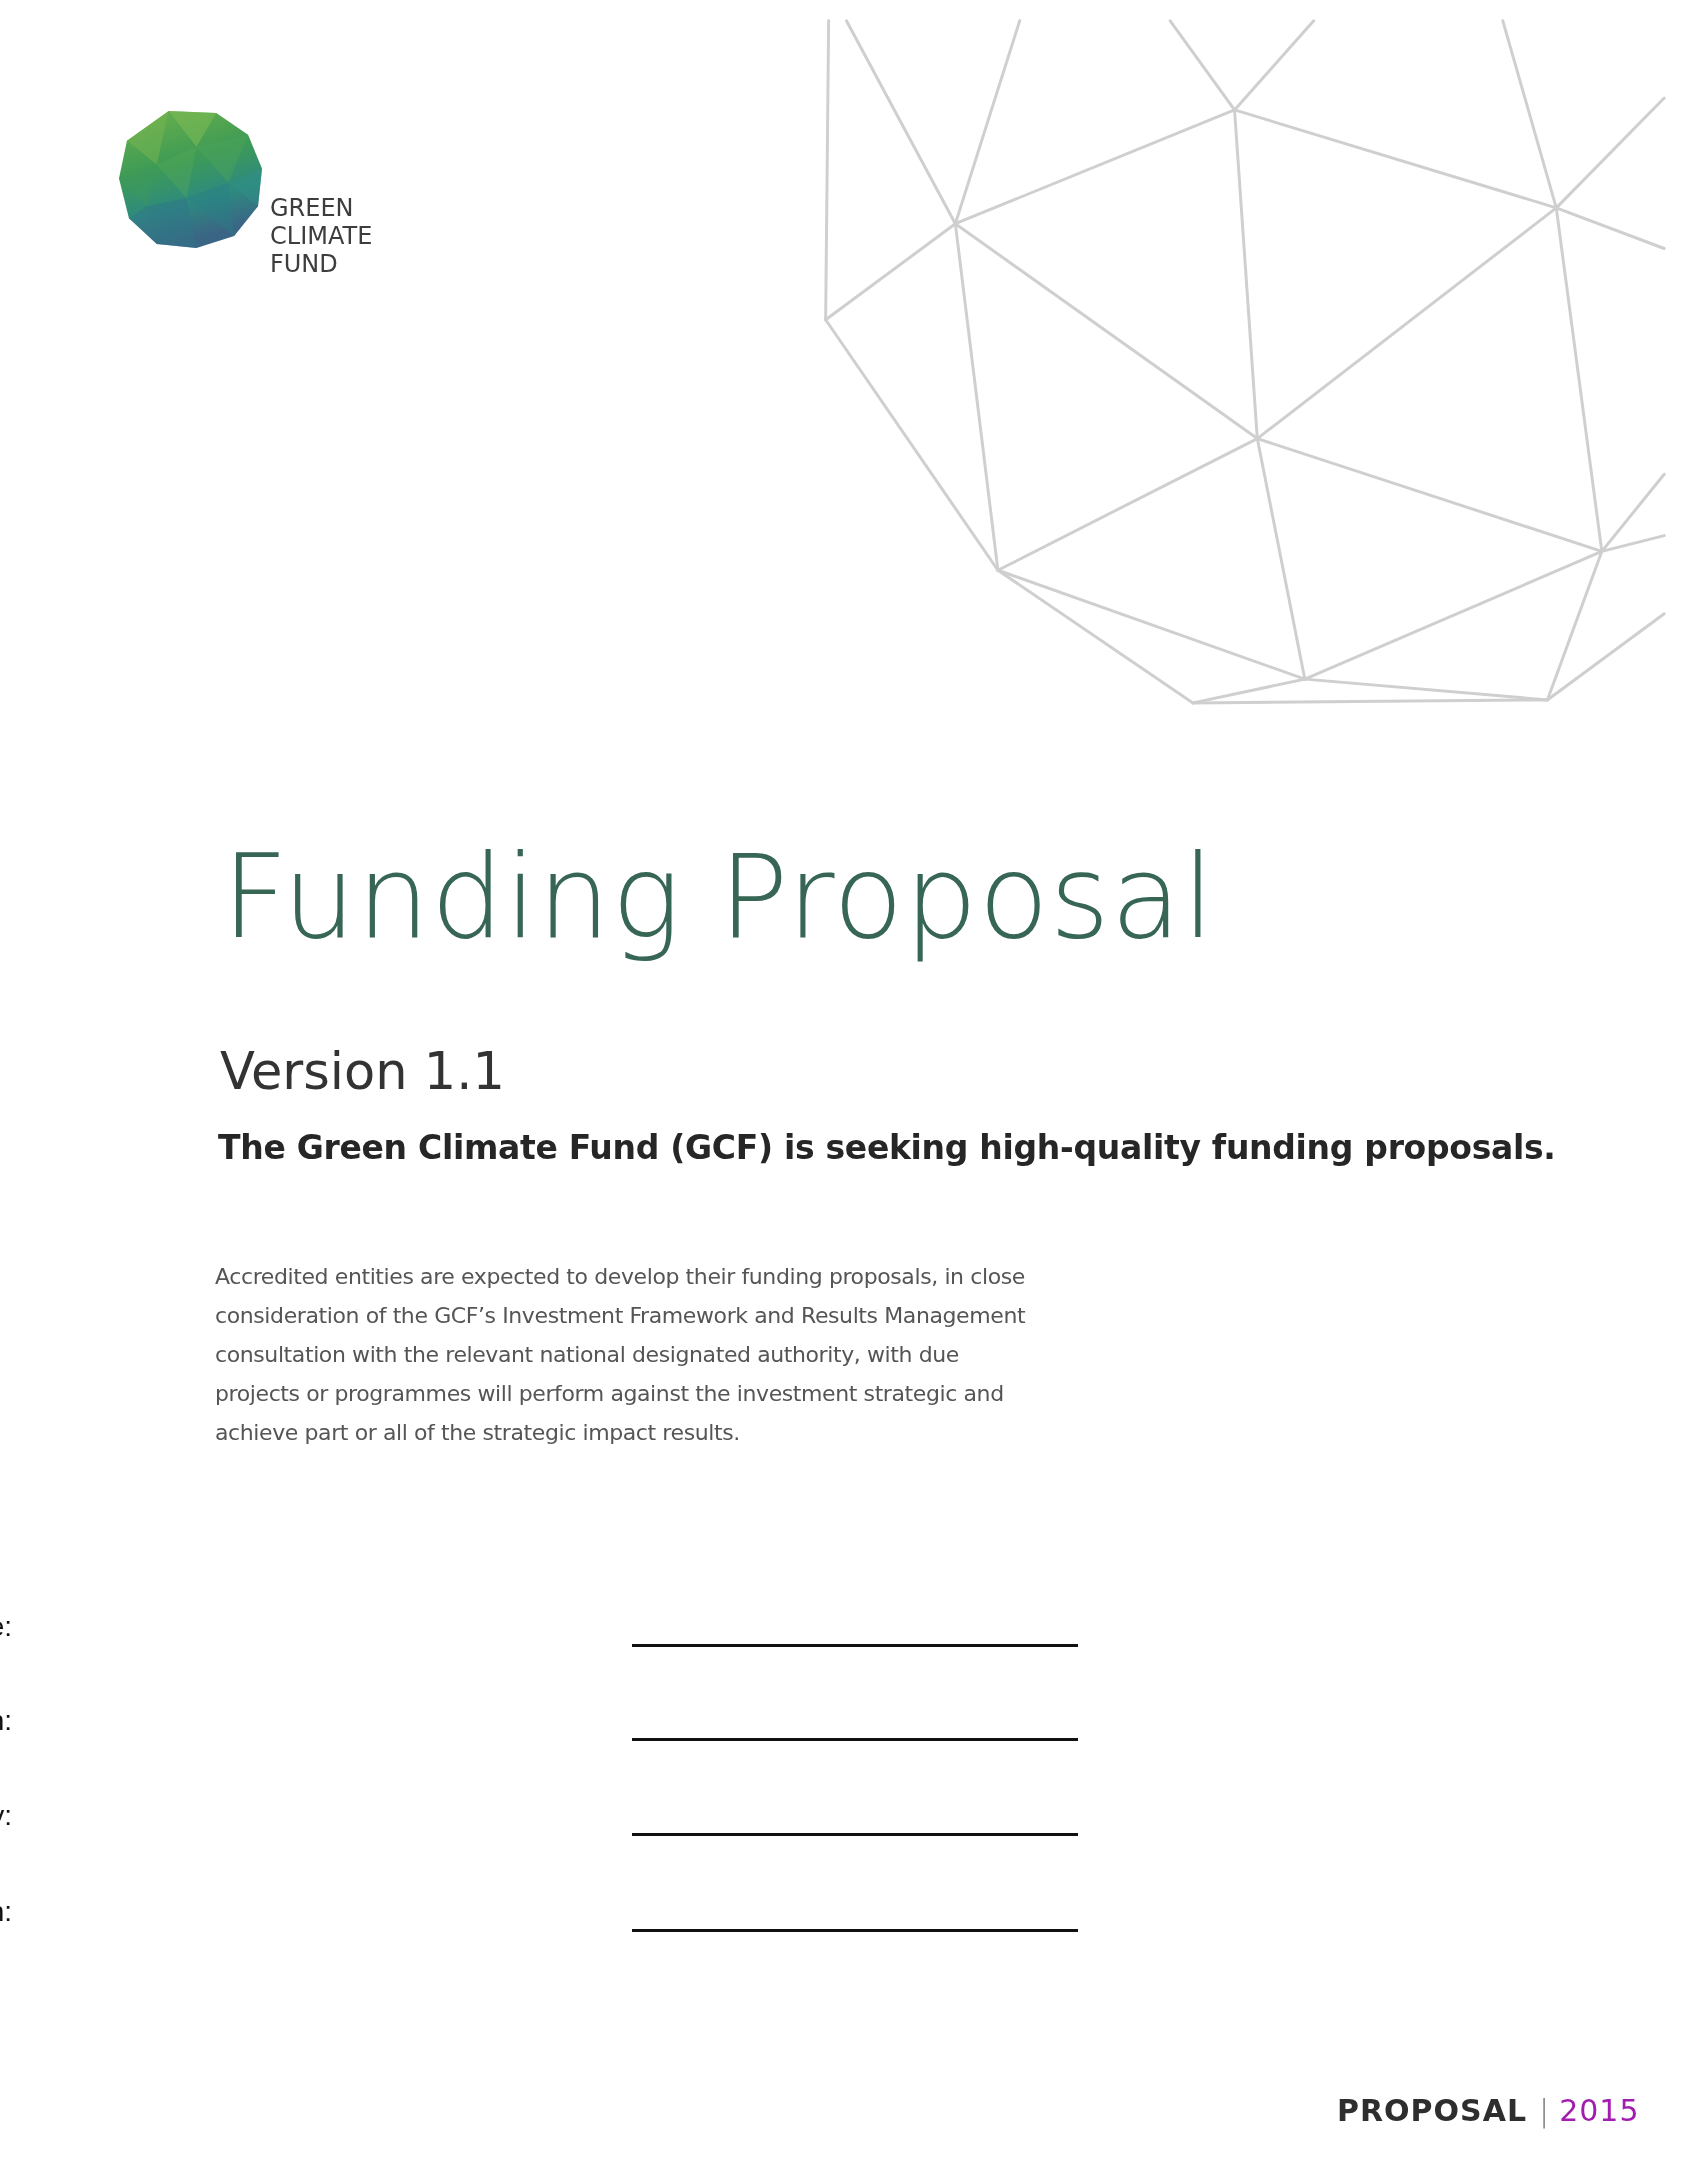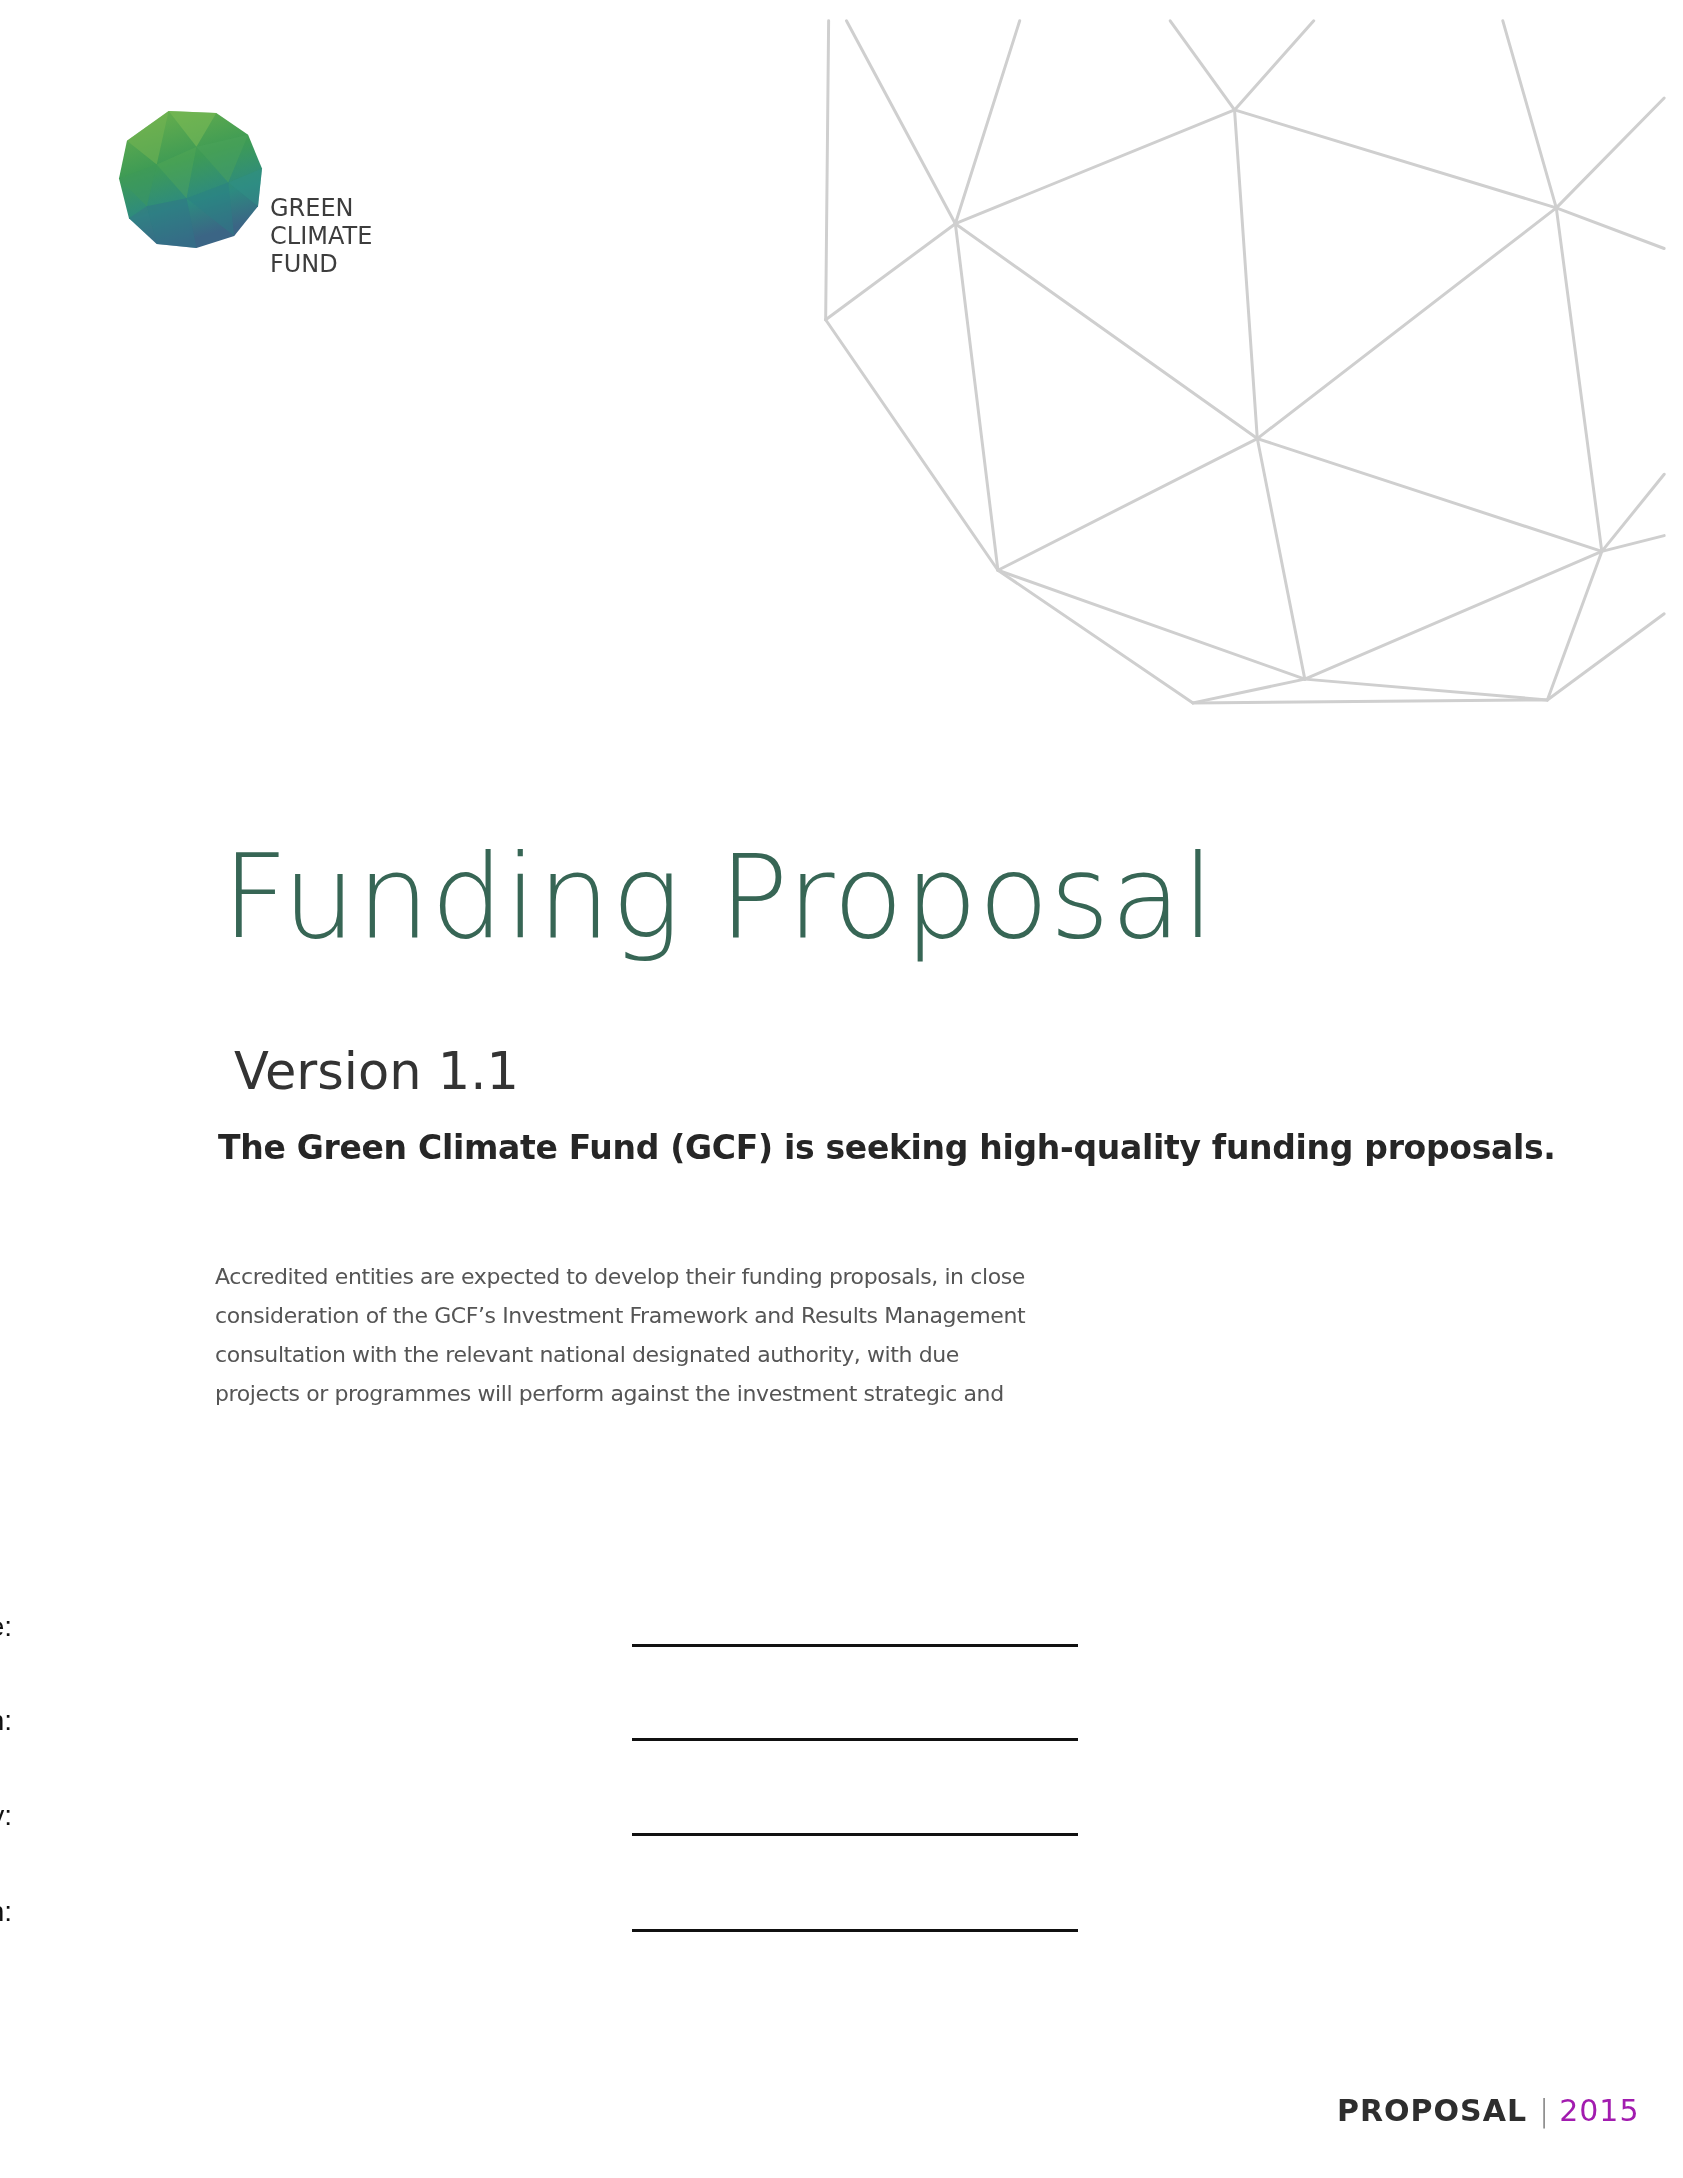--- a/index.html
+++ b/index.html
@@ -4,21 +4,21 @@
 <style>
   html, body { margin: 0; padding: 0; background: #ffffff; }
   body { width: 1683px; height: 2178px; position: relative; overflow: hidden; font-family: "DejaVu Sans", sans-serif; }
   .abs { position: absolute; }
   #geo { position: absolute; left: 0; top: 0; width: 1683px; height: 891px; }
   #geo line { stroke: #cfcfcf; stroke-width: 3; stroke-linecap: round; }
   .logo-mark { left: 117px; top: 107px; width: 147px; height: 143px; }
   .logo-text { left: 270px; top: 194px; font-family: "DejaVu Sans", sans-serif; font-size: 24px; line-height: 28px; color: #3d3d3d; letter-spacing: 0px; font-weight: 500; }
   .logo-text div { white-space: nowrap; }
   .title { left: 222px; top: 828px; font-family: "DejaVu Sans", sans-serif; font-weight: 300; font-size: 115px; line-height: 139px; color: #376655; letter-spacing: 1px; white-space: nowrap; }
-  .version { left: 234px; top: 1040px; font-family: "DejaVu Sans", sans-serif; font-size: 51px; line-height: 63px; color: #333333; white-space: nowrap; }
+  .version { left: 220px; top: 1040px; font-family: "DejaVu Sans", sans-serif; font-size: 51px; line-height: 63px; color: #333333; white-space: nowrap; }
   .lead { left: 218px; top: 1128px; font-family: "DejaVu Sans", sans-serif; font-weight: bold; font-size: 33px; line-height: 40px; color: #262626; white-space: nowrap; letter-spacing: -0.3px; }
   .body-text { left: 215px; top: 1257px; width: 1010px; font-family: "DejaVu Sans", sans-serif; font-size: 22px; line-height: 39px; color: #555555; }
   .body-text div { white-space: nowrap; letter-spacing: -0.4px; }
   .form { left: 0; top: 0; }
   .form-row { position: absolute; left: 0; width: 1089px; height: 40px; }
   .form-label { position: absolute; right: 1077px; width: 396px; text-align: right; font-family: "Liberation Sans", sans-serif; font-size: 28px; line-height: 34px; color: #111111; white-space: nowrap; }
   .form-field { position: absolute; left: 632px; width: 446px; height: 30px; border: none; border-bottom: 3px solid #111111; background: transparent; outline: none; font-family: "Liberation Sans", sans-serif; font-size: 26px; padding: 0; }
   .footer { left: 1337px; top: 2091px; font-family: "DejaVu Sans", sans-serif; font-size: 30px; line-height: 40px; color: #3a3a3a; white-space: nowrap; }
   .footer .footer-strong { font-weight: bold; letter-spacing: 1px; color: #2e2e2e; text-align: right; }
   .footer .footer-sep { color: #777777; margin: 0 10px 0 12px; font-weight: 300; }
@@ -92,20 +92,21 @@
 
 <div class="abs title">Funding Proposal</div>
 <div class="abs version">Version 1.1</div>
 <div class="abs lead">The Green Climate Fund (GCF) is seeking high-quality funding proposals.</div>
 
 <div class="abs body-text">
   <div>Accredited entities are expected to develop their funding proposals, in close</div>
   <div>consideration of the GCF’s Investment Framework and Results Management</div>
   <div>consultation with the relevant national designated authority, with due</div>
   <div>projects or programmes will perform against the investment strategic and</div>
+  <div>achieve part or all of the strategic impact results.</div>
 </div>
 
 <div class="abs form">
   <div class="form-row" style="top:1610px;">
     <span class="form-label" style="right:1077px; left:auto; position:absolute; transform:translateX(0);">Project/Programme Title:</span>
     <input class="form-field" style="top: 4px;" type="text" value="">
   </div>
   <div class="form-row" style="top:1704px;">
     <span class="form-label">Country/Region:</span>
     <input class="form-field" style="top: 4px;" type="text" value="">

